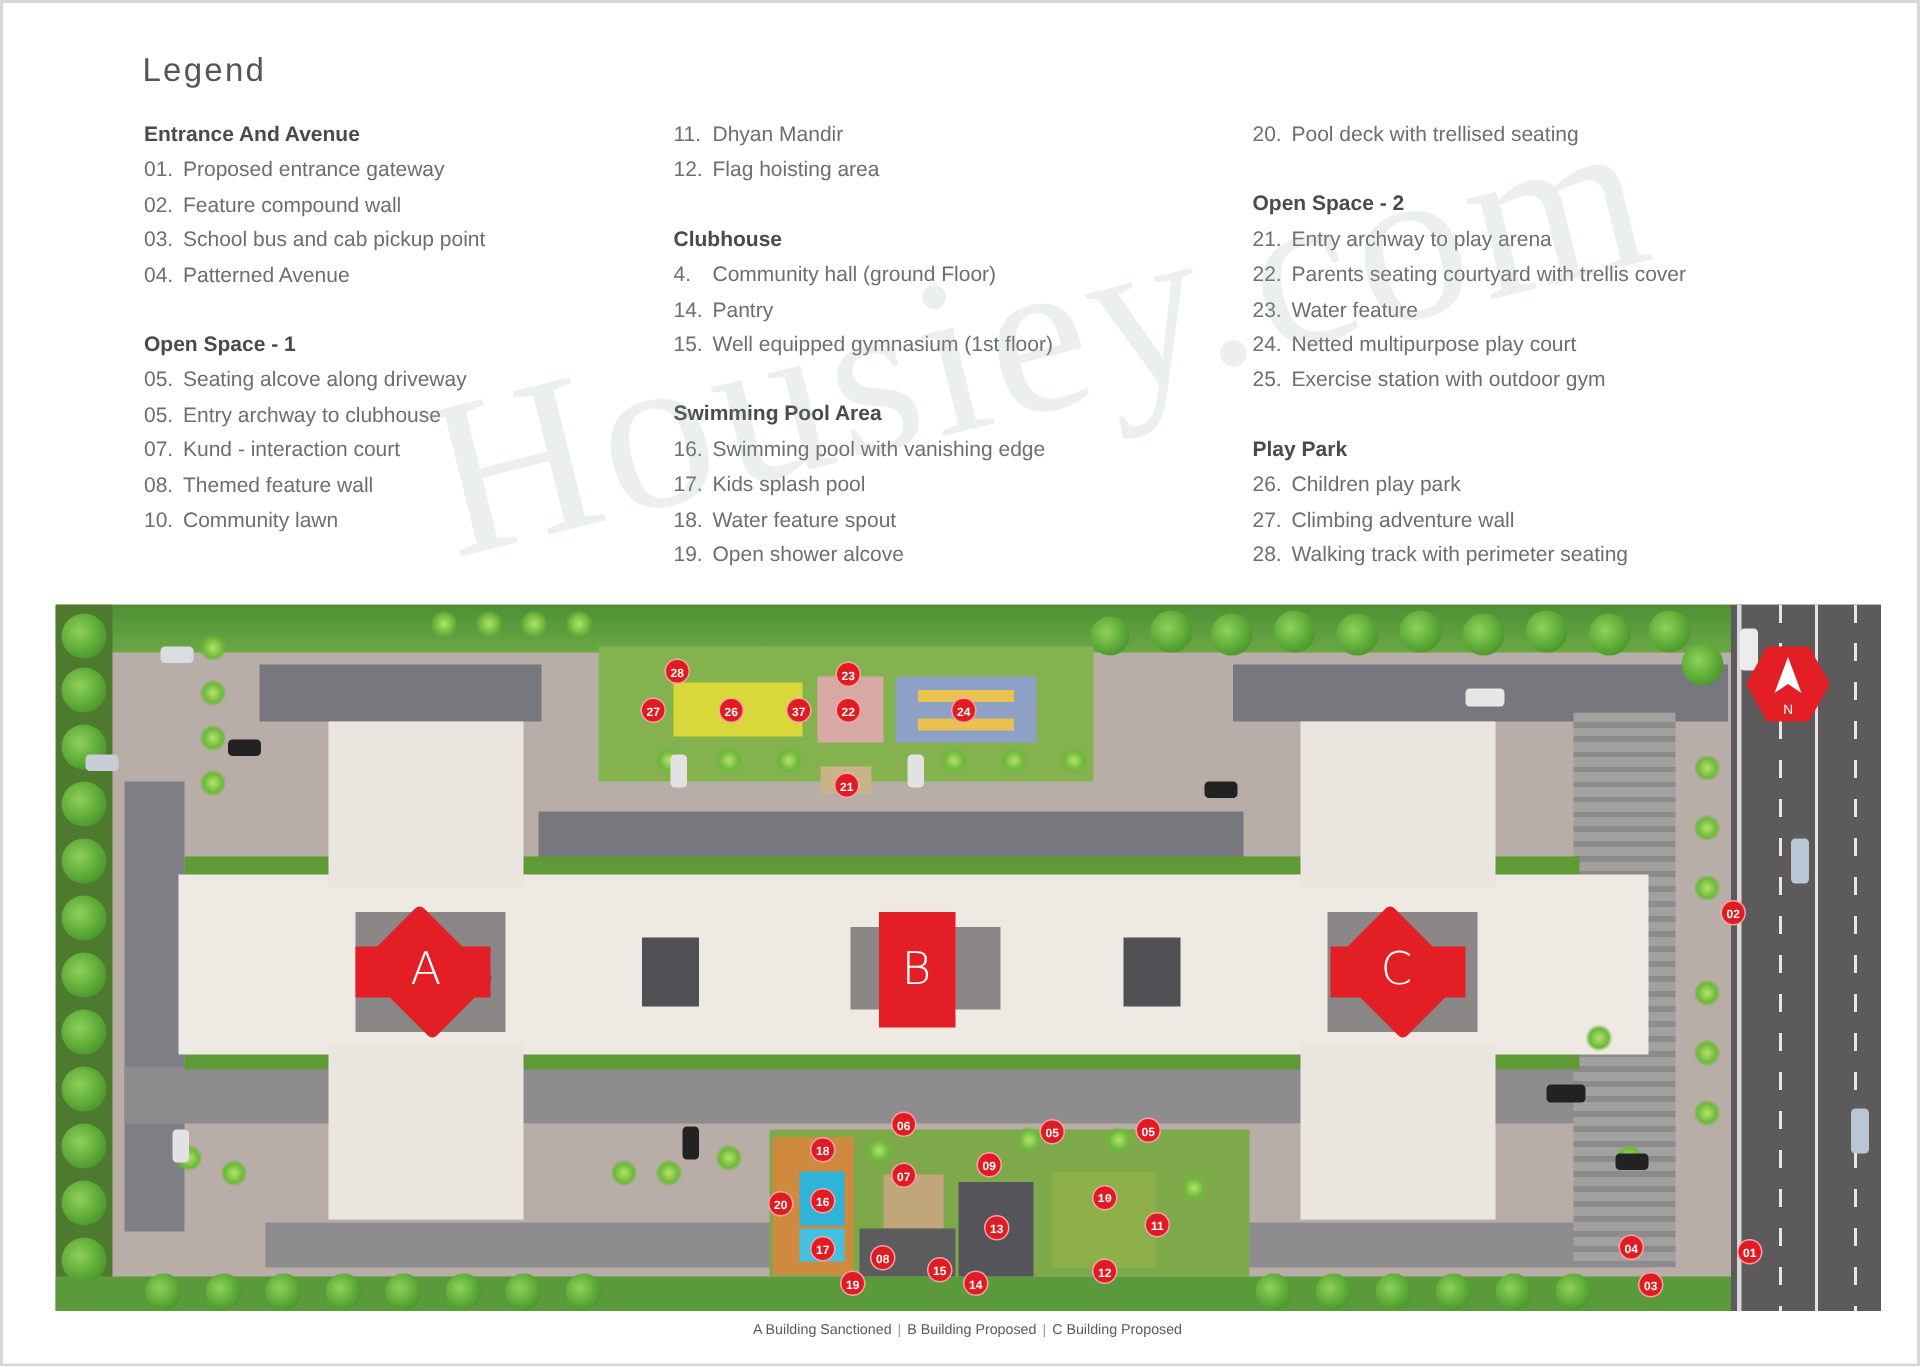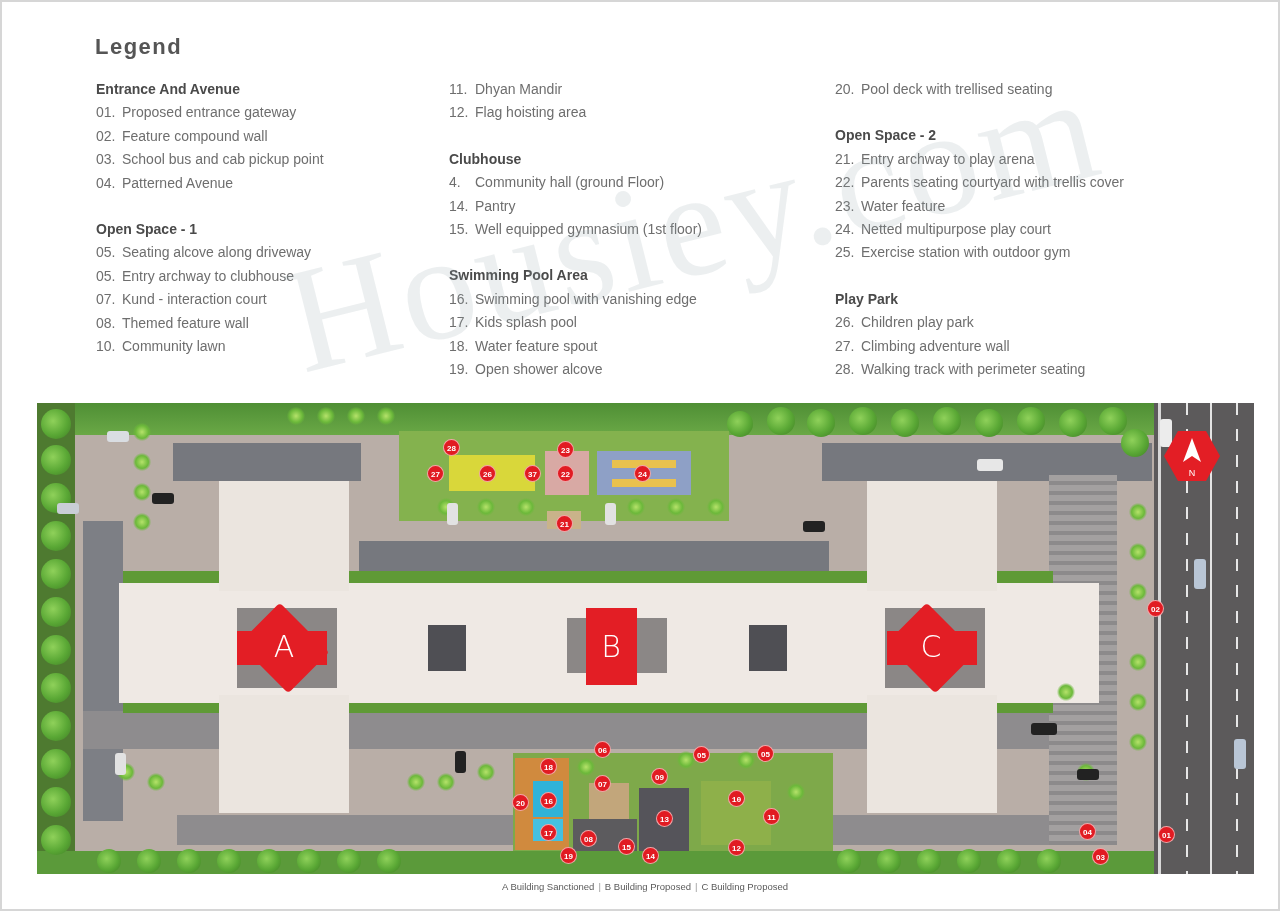--- a/index.html
+++ b/index.html
@@ -1,20 +1,20 @@
 <!DOCTYPE html>
 <html><head>
   <meta charset="utf-8">
   <style>
     * { box-sizing: border-box; margin: 0; padding: 0; }
     html, body { width: 1280px; height: 911px; background: #ffffff; overflow: hidden; }
     body { font-family: "Liberation Sans", sans-serif; color: #6b6b6b; position: relative; }
     .page-border { position: absolute; left: 0; top: 0; width: 1280px; height: 911px; border: 2px solid #d6d6d6; pointer-events: none; }
 
-    .legend-title { position: absolute; left: 95px; top: 34px; font-size: 22px; letter-spacing: 1.5px; color: #555555; font-weight: bold; }
+    .legend-title { position: absolute; left: 95px; top: 34px; font-size: 22px; letter-spacing: 1.5px; color: #555555; font-weight: normal; }
 
     .legend-col { position: absolute; top: 78px; }
     .legend-col.c1 { left: 96px; }
     .legend-col.c2 { left: 449px; }
     .legend-col.c3 { left: 835px; }
     .group { margin-bottom: 23px; }
     .group-title { font-size: 14px; font-weight: bold; color: #4a4a4a; height: 23.4px; line-height: 23.4px; }
     .item { font-size: 14px; color: #6e6e6e; height: 23.4px; line-height: 23.4px; white-space: nowrap; }
     .item .num { display: inline-block; width: 26px; }
 

